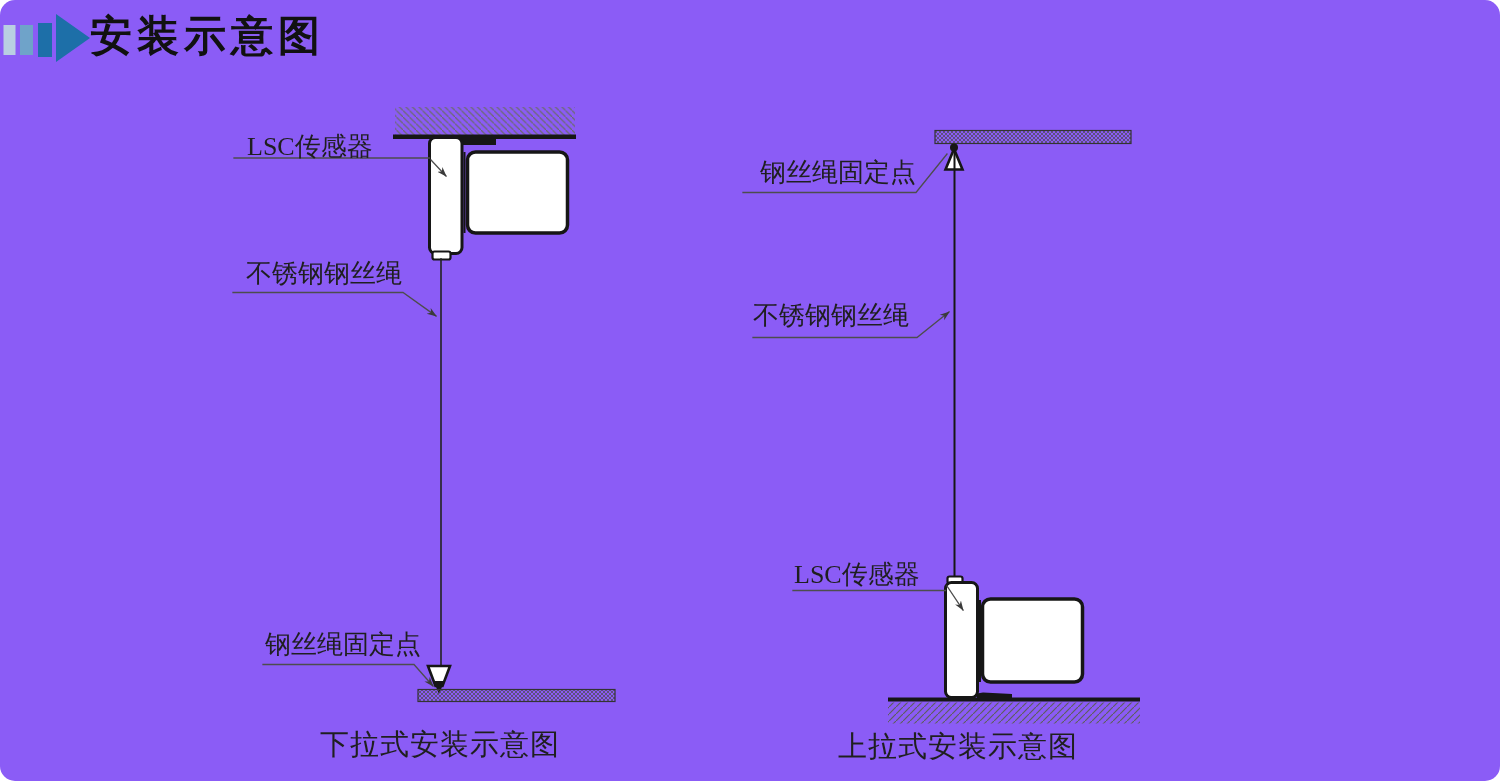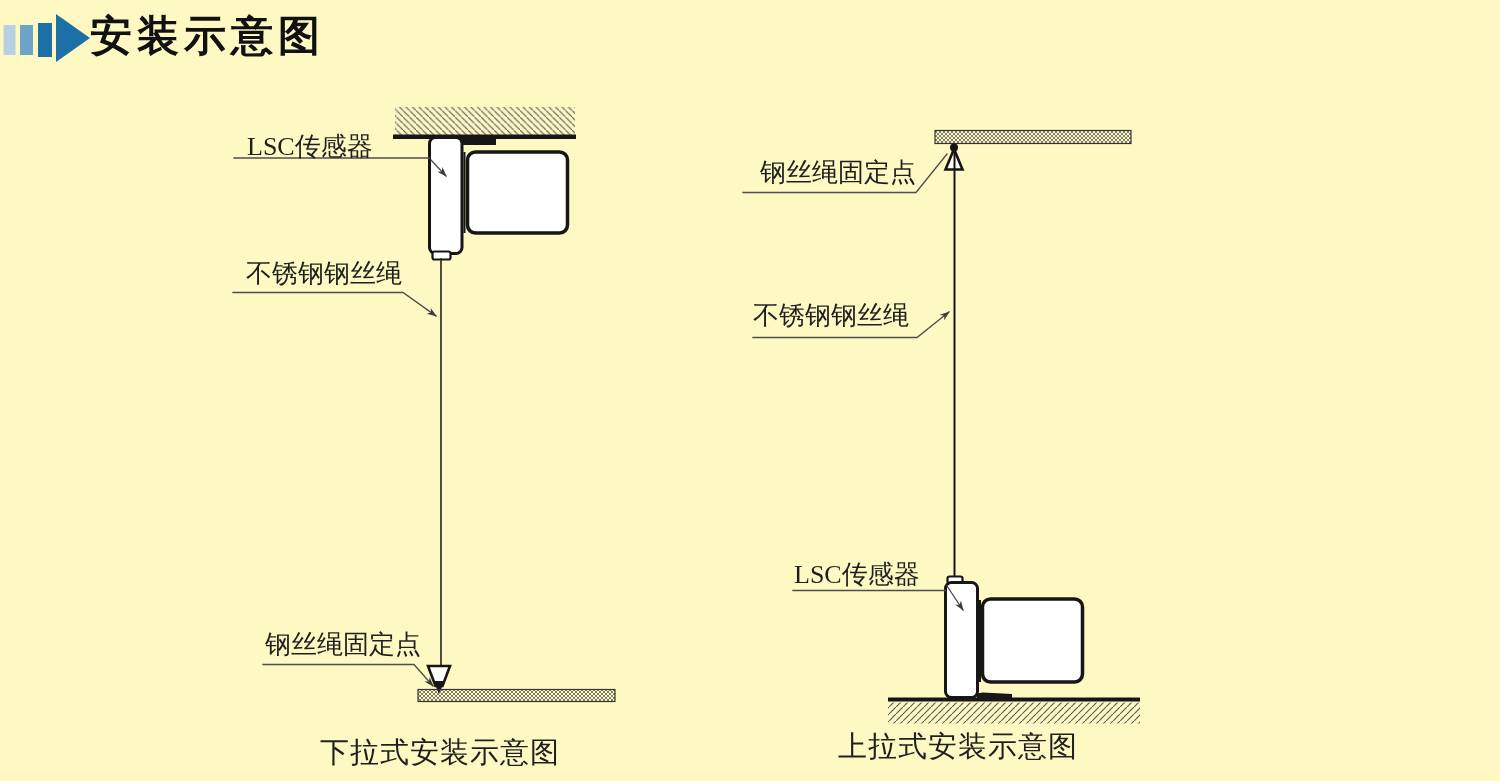--- a/index.html
+++ b/index.html
@@ -1,18 +1,18 @@
 <!DOCTYPE html>
 <html><head>
 <meta charset="utf-8">
 <style>
   html,body{margin:0;padding:0;background:#fff;}
   body{width:1500px;height:781px;position:relative;overflow:hidden;
        font-family:"Liberation Serif","DejaVu Serif",serif;color:#1a1a1a;}
-  .page{position:absolute;inset:0;background:#fef9c3;}
+  .page{position:absolute;inset:0;background:#8b5cf6;border-radius:15px;}
   .hdr{position:absolute;left:0;top:6px;height:60px;}
   .hdr-icon{position:absolute;left:2px;top:4px;}
   .hdr-title{position:absolute;left:90px;top:2px;font-family:"Liberation Sans","DejaVu Sans",sans-serif;
              font-size:42px;font-weight:700;letter-spacing:5px;color:#111;white-space:nowrap;}
   .art{position:absolute;left:0;top:0;width:1500px;height:781px;}
   .lbl{position:absolute;font-size:26px;white-space:nowrap;color:#1f1f1f;}
   .cap{position:absolute;font-size:29px;white-space:nowrap;color:#1f1f1f;letter-spacing:1px;}
 </style>
 </head>
 <body>
@@ -82,20 +82,20 @@
         <path d="M753,337.5 H917 L949,312" marker-end="url(#m-arrow)"></path>
         <path d="M793,590.5 H945.5"></path>
         <path d="M947,586 L963,610" marker-end="url(#m-arrow)"></path>
       </g>
     </g>
   </svg>
 
   <div class="lbl" style="left:247px;top:129px;">LSC传感器</div>
   <div class="lbl" style="left:246px;top:256px;">不锈钢钢丝绳</div>
   <div class="lbl" style="left:265px;top:627px;">钢丝绳固定点</div>
-  <div class="cap" style="left:320px;top:725px;margin-top:8px;">下拉式安装示意图</div>
+  <div class="cap" style="left:320px;top:725px;">下拉式安装示意图</div>
 
   <div class="lbl" style="left:760px;top:155px;">钢丝绳固定点</div>
   <div class="lbl" style="left:753px;top:298px;">不锈钢钢丝绳</div>
   <div class="lbl" style="left:794px;top:557px;">LSC传感器</div>
   <div class="cap" style="left:838px;top:727px;">上拉式安装示意图</div>
 
 </div>
 
 </body></html>

